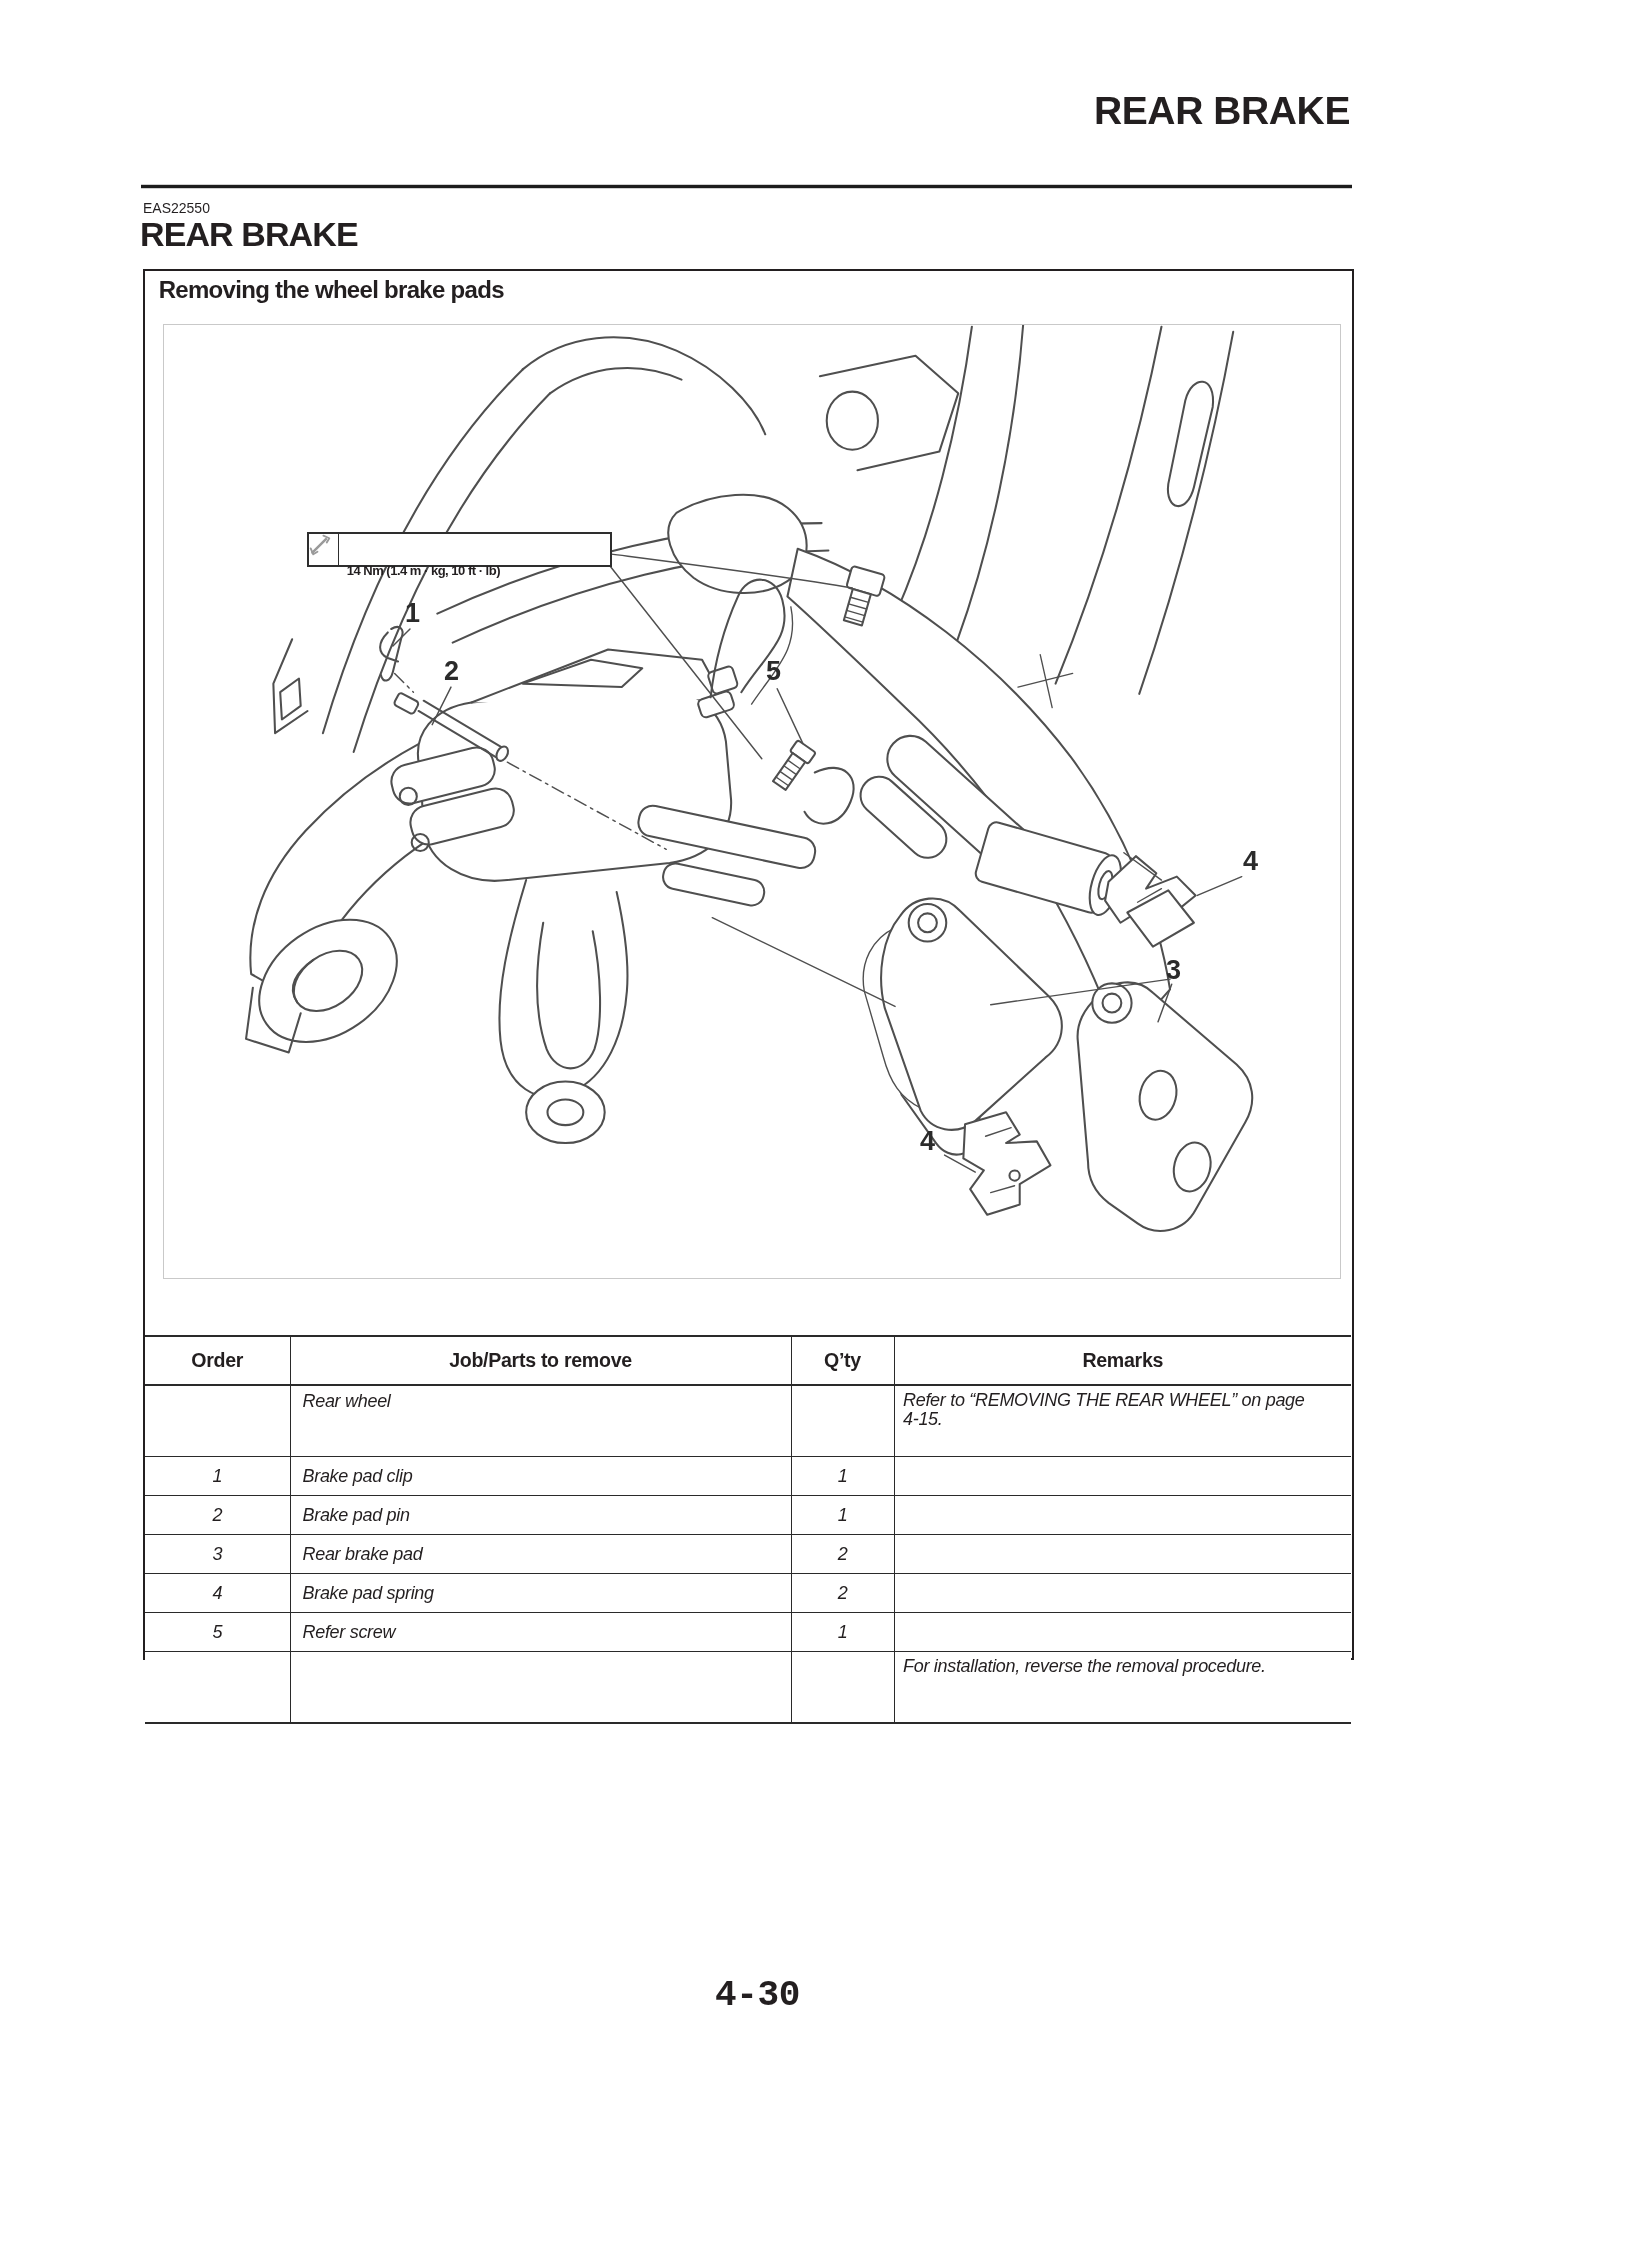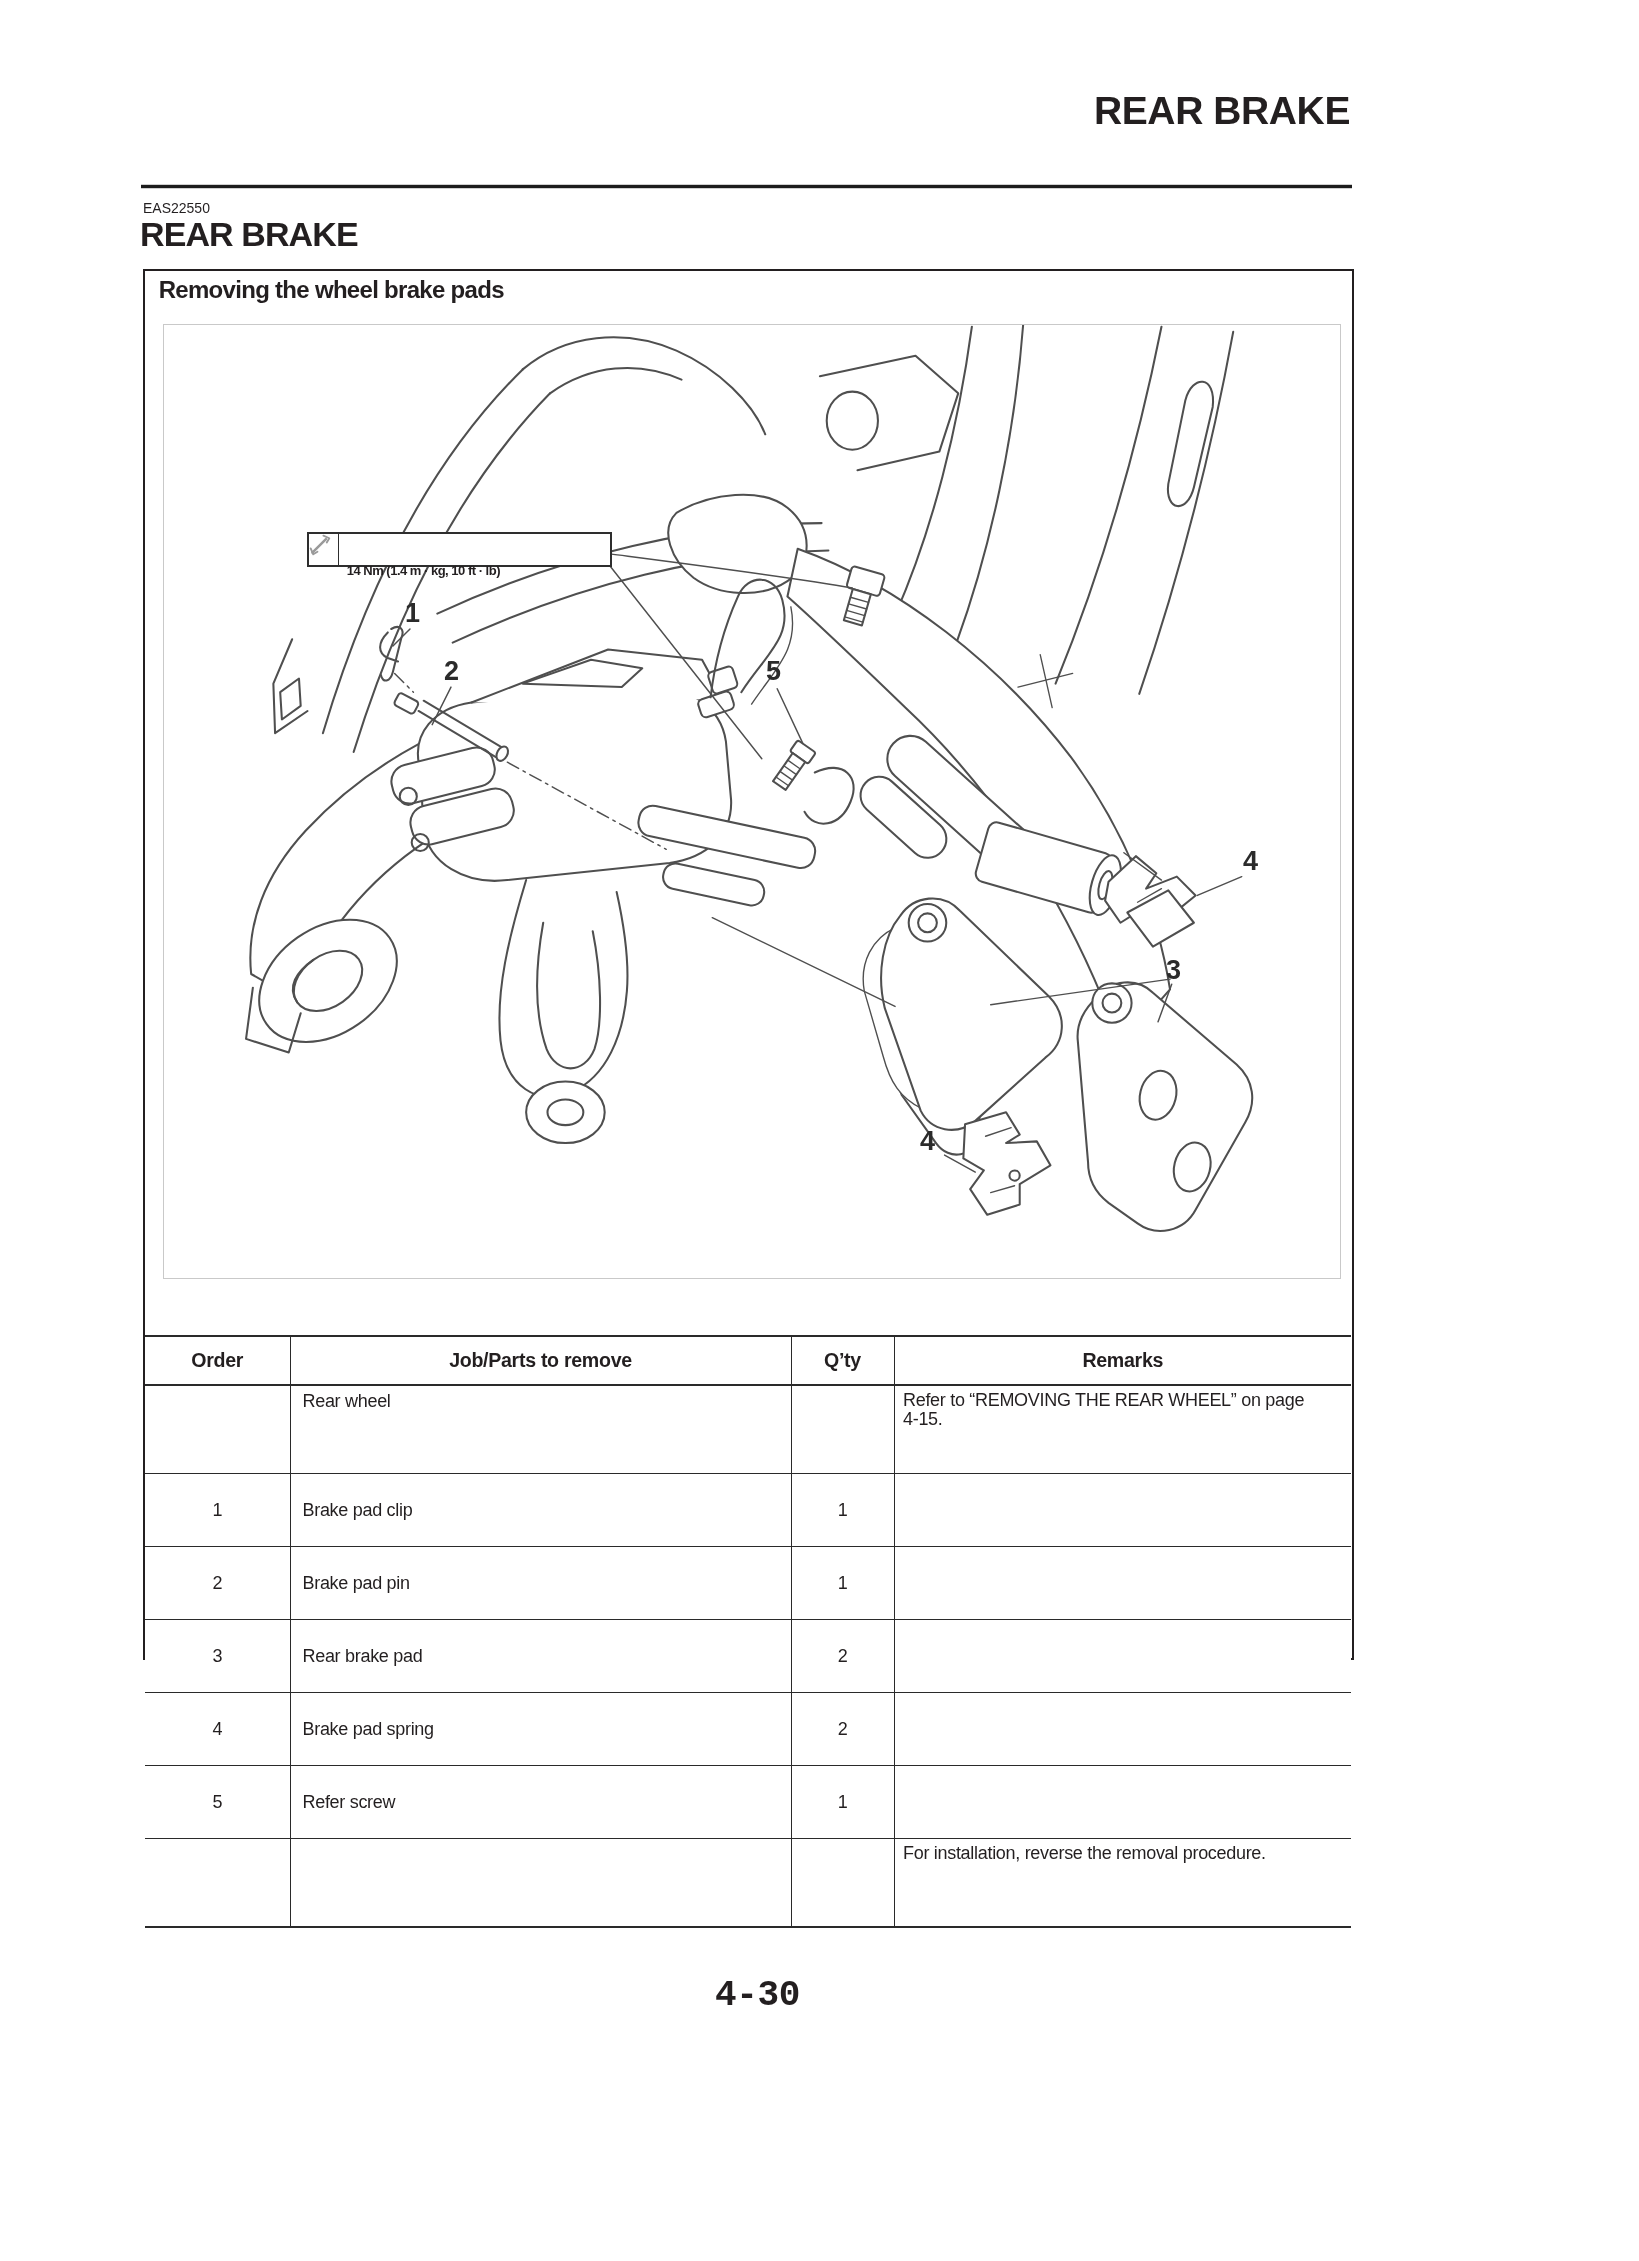--- a/index.html
+++ b/index.html
@@ -68,21 +68,21 @@
   .parts-table col.c3{width:103px;}
   .parts-table col.c4{width:457px;}
   .parts-table th{
     border-top:2.6px solid #2a2a2a;border-bottom:2.6px solid #2a2a2a;
     font-size:19.6px;font-weight:bold;text-align:center;letter-spacing:-0.3px;
     height:47px;padding:0;
   }
   .parts-table th + th, .parts-table td + td{border-left:1.3px solid #2a2a2a;}
   .parts-table td{
     border-bottom:1.3px solid #2a2a2a;font-size:18px;letter-spacing:-0.3px;
-    padding:17px;vertical-align:middle;
+    padding:0;vertical-align:middle;font-style:italic;
   }
   .parts-table tr.tall td{height:65px;vertical-align:top;padding-top:5.1px;}
   .parts-table tr.std td{height:38px;}
   .parts-table tr.last td{border-bottom:2.6px solid #2a2a2a;}
   .parts-table .c-order,.parts-table .c-qty{text-align:center;}
   .parts-table .c-job{padding-left:12px;}
   .parts-table .c-remarks{padding-left:8.5px;}
   .remarks-inner{max-width:410px;line-height:19px;}
   
   .page-number{

